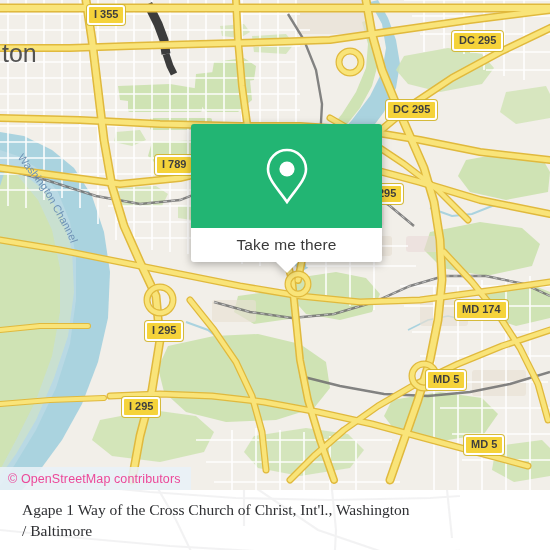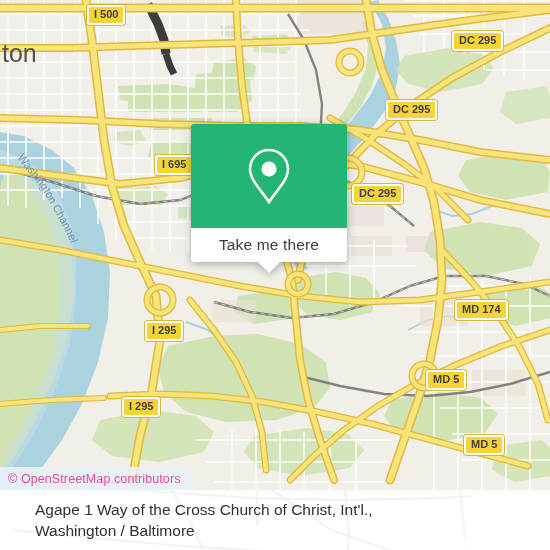--- a/index.html
+++ b/index.html
@@ -38,21 +38,21 @@
     color: #ec4899;
     letter-spacing: 0.1px;
     white-space: nowrap;
     z-index: 40;
   }
 
   
   #popup {
     position: absolute;
     left: 191px; top: 124px;
-    width: 156px;
+    width: 191px;
     z-index: 30;
     filter: drop-shadow(0 2px 4px rgba(0,0,0,0.30));
   }
   #popup-image {
     height: 104px;
     background: #22b573;
     border-radius: 3px 3px 0 0;
     display: flex;
     align-items: center;
     justify-content: center;
@@ -79,24 +79,25 @@
     margin-left: -11px;
     width: 0; height: 0;
     border-left: 11px solid transparent;
     border-right: 11px solid transparent;
     border-top: 11px solid #ffffff;
   }
 
   
   #footer {
     position: absolute;
-    left: 13px; top: 490px;
+    left: 0; top: 490px;
     width: 460px; height: 60px;
     background: #ffffff;
     overflow: hidden;
+    font-family: Liberation Serif, serif;
   }
   #footer-watermark {
     position: absolute;
     left: 0; top: -110px;
     opacity: 0.55;
     pointer-events: none;
   }
   #footer-inner {
     position: relative;
     height: 60px;
@@ -371,22 +372,22 @@
         <g>
           <path id="chanpath" d="M16,156 L44,192 L68,236 L86,286" fill="none"></path>
           <text font-family="Liberation Sans, sans-serif" font-size="11" fill="#6f93b5">
             <textPath href="#chanpath" startOffset="2">Washington Channel</textPath>
           </text>
         </g>
       </g>
     </svg>
 
     <div id="shields">
-        <div style="position: absolute; left: 87px; top: 5px; background: rgb(245, 211, 58); border: 2px solid rgb(255, 255, 255); border-radius: 3px; padding: 1px 5px 2px; font-size: 11px; font-weight: bold; color: rgb(63, 63, 63); font-family: &quot;Liberation Sans&quot;, sans-serif; line-height: 13px; white-space: nowrap; box-shadow: rgba(210, 180, 40, 0.9) 0px 0px 0px 1px;">I 500</div>
-        <div style="position: absolute; left: 155px; top: 155px; background: rgb(245, 211, 58); border: 2px solid rgb(255, 255, 255); border-radius: 3px; padding: 1px 5px 2px; font-size: 11px; font-weight: bold; color: rgb(63, 63, 63); font-family: &quot;Liberation Sans&quot;, sans-serif; line-height: 13px; white-space: nowrap; box-shadow: rgba(210, 180, 40, 0.9) 0px 0px 0px 1px;">I 695</div>
+        <div style="position: absolute; left: 87px; top: 5px; background: rgb(245, 211, 58); border: 2px solid rgb(255, 255, 255); border-radius: 3px; padding: 1px 5px 2px; font-size: 11px; font-weight: bold; color: rgb(63, 63, 63); font-family: &quot;Liberation Sans&quot;, sans-serif; line-height: 13px; white-space: nowrap; box-shadow: rgba(210, 180, 40, 0.9) 0px 0px 0px 1px;">I 355</div>
+        <div style="position: absolute; left: 155px; top: 155px; background: rgb(245, 211, 58); border: 2px solid rgb(255, 255, 255); border-radius: 3px; padding: 1px 5px 2px; font-size: 11px; font-weight: bold; color: rgb(63, 63, 63); font-family: &quot;Liberation Sans&quot;, sans-serif; line-height: 13px; white-space: nowrap; box-shadow: rgba(210, 180, 40, 0.9) 0px 0px 0px 1px;">I 789</div>
         <div style="position: absolute; left: 452px; top: 31px; background: rgb(245, 211, 58); border: 2px solid rgb(255, 255, 255); border-radius: 3px; padding: 1px 5px 2px; font-size: 11px; font-weight: bold; color: rgb(63, 63, 63); font-family: &quot;Liberation Sans&quot;, sans-serif; line-height: 13px; white-space: nowrap; box-shadow: rgba(210, 180, 40, 0.9) 0px 0px 0px 1px;">DC 295</div>
         <div style="position: absolute; left: 386px; top: 100px; background: rgb(245, 211, 58); border: 2px solid rgb(255, 255, 255); border-radius: 3px; padding: 1px 5px 2px; font-size: 11px; font-weight: bold; color: rgb(63, 63, 63); font-family: &quot;Liberation Sans&quot;, sans-serif; line-height: 13px; white-space: nowrap; box-shadow: rgba(210, 180, 40, 0.9) 0px 0px 0px 1px;">DC 295</div>
         <div style="position: absolute; left: 352px; top: 184px; background: rgb(245, 211, 58); border: 2px solid rgb(255, 255, 255); border-radius: 3px; padding: 1px 5px 2px; font-size: 11px; font-weight: bold; color: rgb(63, 63, 63); font-family: &quot;Liberation Sans&quot;, sans-serif; line-height: 13px; white-space: nowrap; box-shadow: rgba(210, 180, 40, 0.9) 0px 0px 0px 1px;">DC 295</div>
         <div style="position: absolute; left: 145px; top: 321px; background: rgb(245, 211, 58); border: 2px solid rgb(255, 255, 255); border-radius: 3px; padding: 1px 5px 2px; font-size: 11px; font-weight: bold; color: rgb(63, 63, 63); font-family: &quot;Liberation Sans&quot;, sans-serif; line-height: 13px; white-space: nowrap; box-shadow: rgba(210, 180, 40, 0.9) 0px 0px 0px 1px;">I 295</div>
         <div style="position: absolute; left: 122px; top: 397px; background: rgb(245, 211, 58); border: 2px solid rgb(255, 255, 255); border-radius: 3px; padding: 1px 5px 2px; font-size: 11px; font-weight: bold; color: rgb(63, 63, 63); font-family: &quot;Liberation Sans&quot;, sans-serif; line-height: 13px; white-space: nowrap; box-shadow: rgba(210, 180, 40, 0.9) 0px 0px 0px 1px;">I 295</div>
         <div style="position: absolute; left: 455px; top: 300px; background: rgb(245, 211, 58); border: 2px solid rgb(255, 255, 255); border-radius: 3px; padding: 1px 5px 2px; font-size: 11px; font-weight: bold; color: rgb(63, 63, 63); font-family: &quot;Liberation Sans&quot;, sans-serif; line-height: 13px; white-space: nowrap; box-shadow: rgba(210, 180, 40, 0.9) 0px 0px 0px 1px;">MD 174</div>
         <div style="position: absolute; left: 426px; top: 370px; background: rgb(245, 211, 58); border: 2px solid rgb(255, 255, 255); border-radius: 3px; padding: 1px 5px 2px; font-size: 11px; font-weight: bold; color: rgb(63, 63, 63); font-family: &quot;Liberation Sans&quot;, sans-serif; line-height: 13px; white-space: nowrap; box-shadow: rgba(210, 180, 40, 0.9) 0px 0px 0px 1px;">MD 5</div>
         <div style="position: absolute; left: 464px; top: 435px; background: rgb(245, 211, 58); border: 2px solid rgb(255, 255, 255); border-radius: 3px; padding: 1px 5px 2px; font-size: 11px; font-weight: bold; color: rgb(63, 63, 63); font-family: &quot;Liberation Sans&quot;, sans-serif; line-height: 13px; white-space: nowrap; box-shadow: rgba(210, 180, 40, 0.9) 0px 0px 0px 1px;">MD 5</div>
       </div>
   </div>

